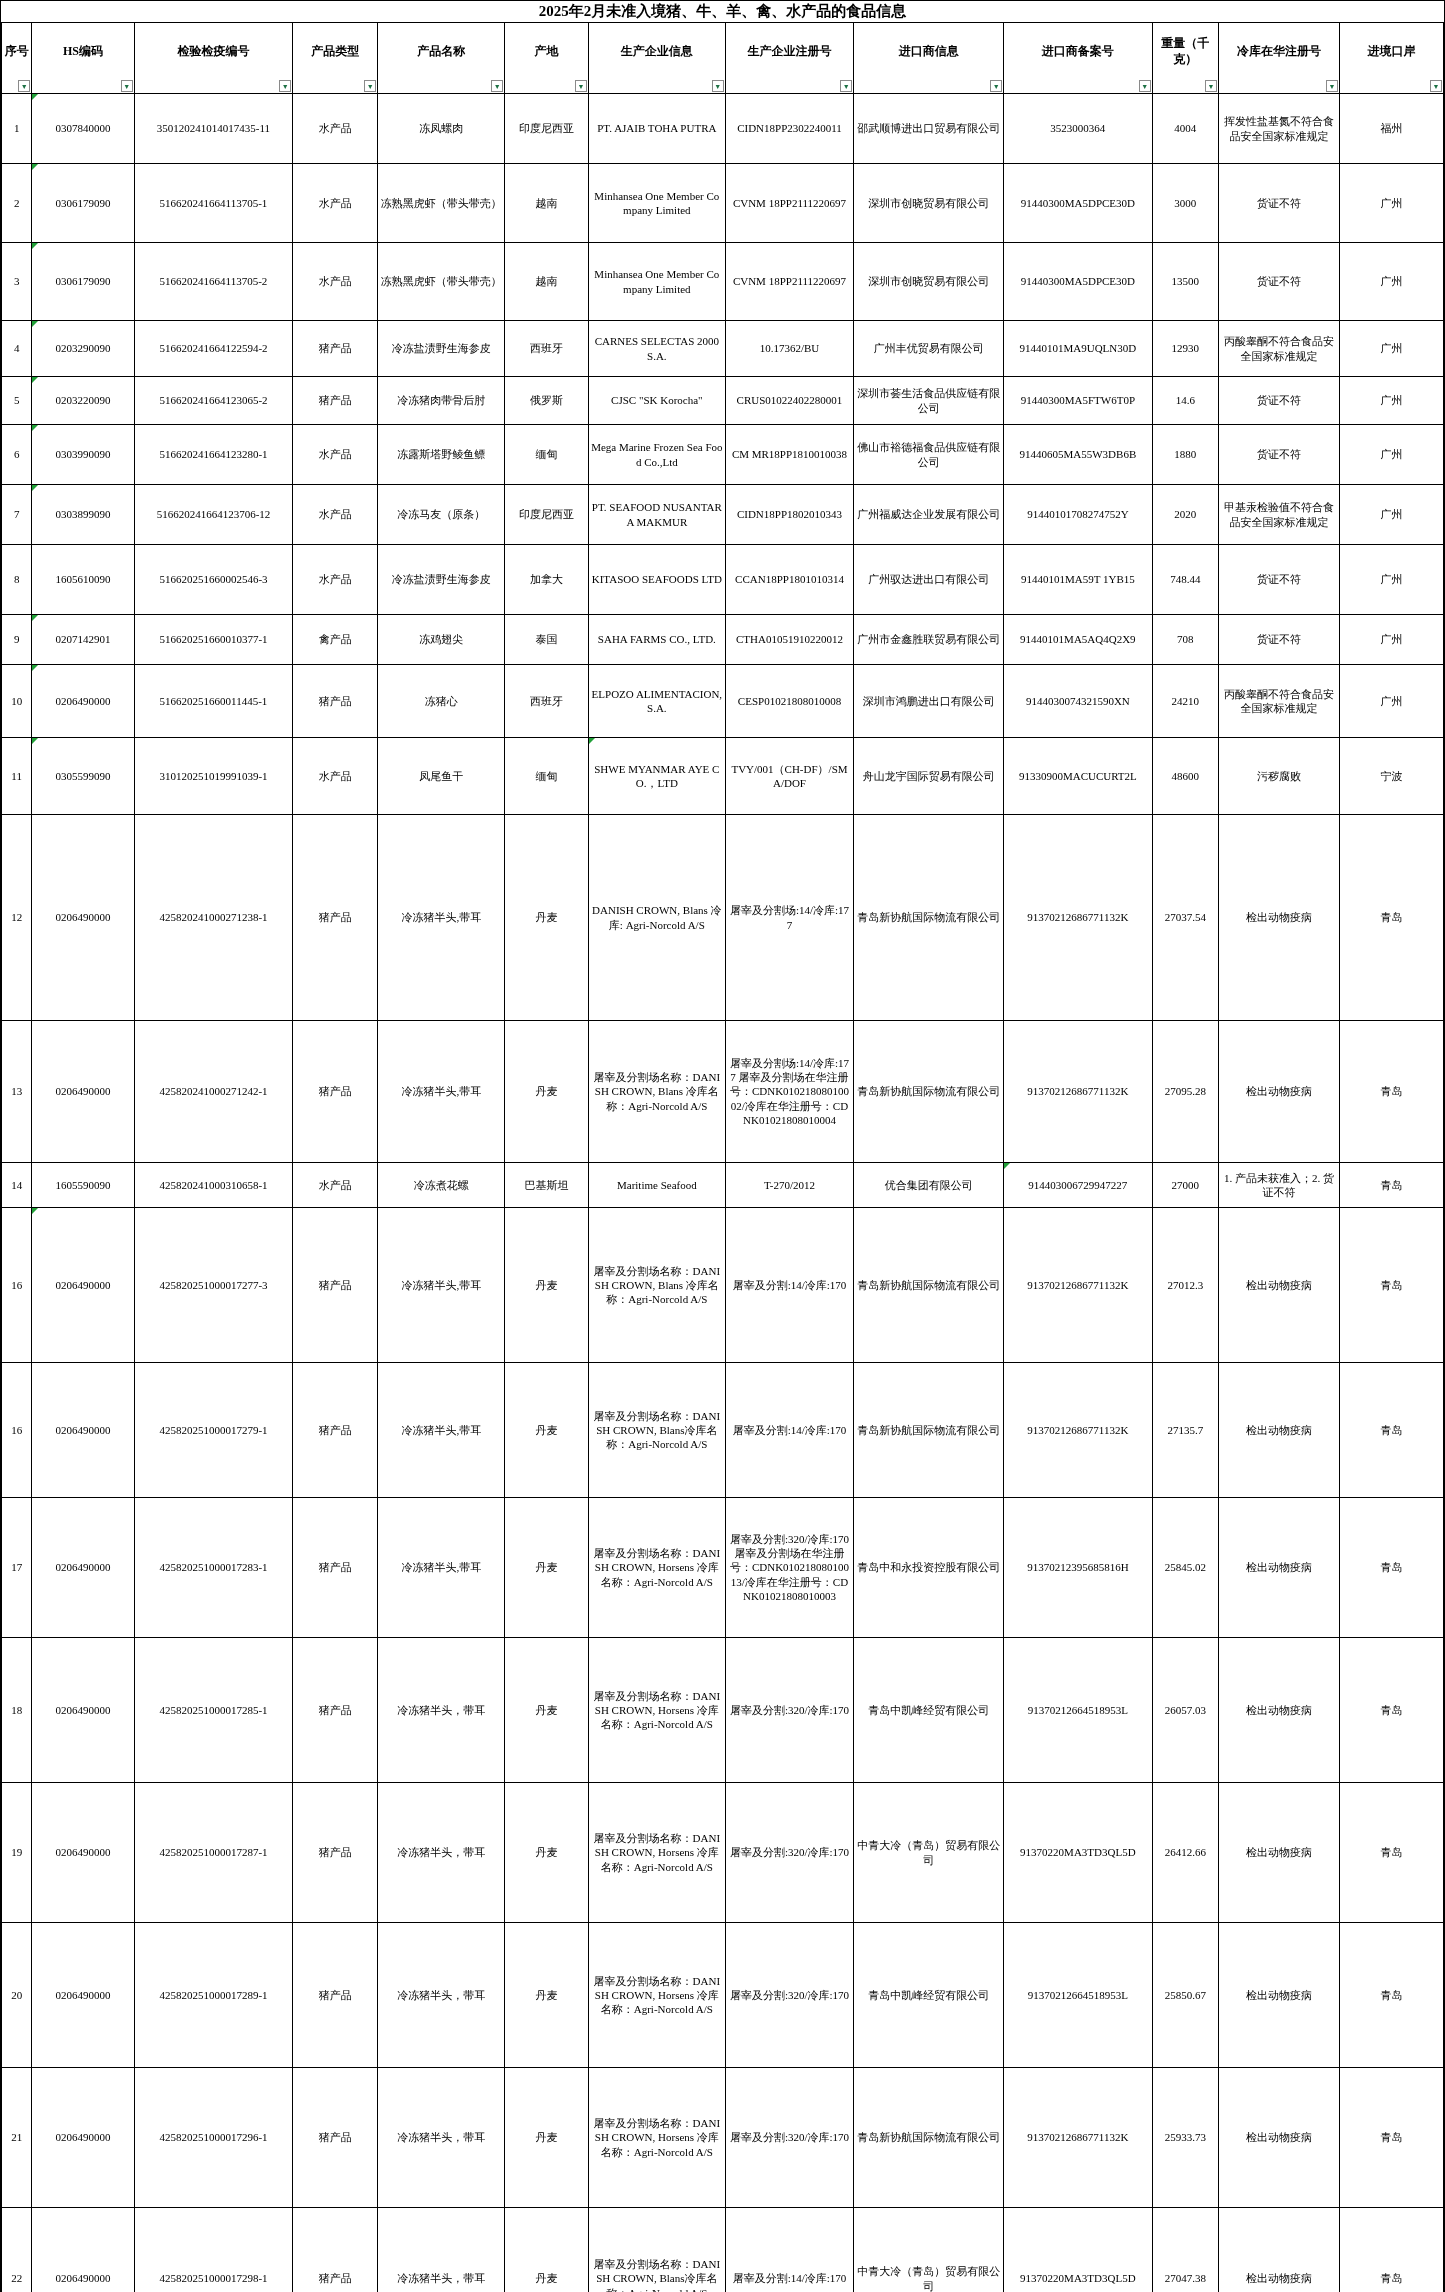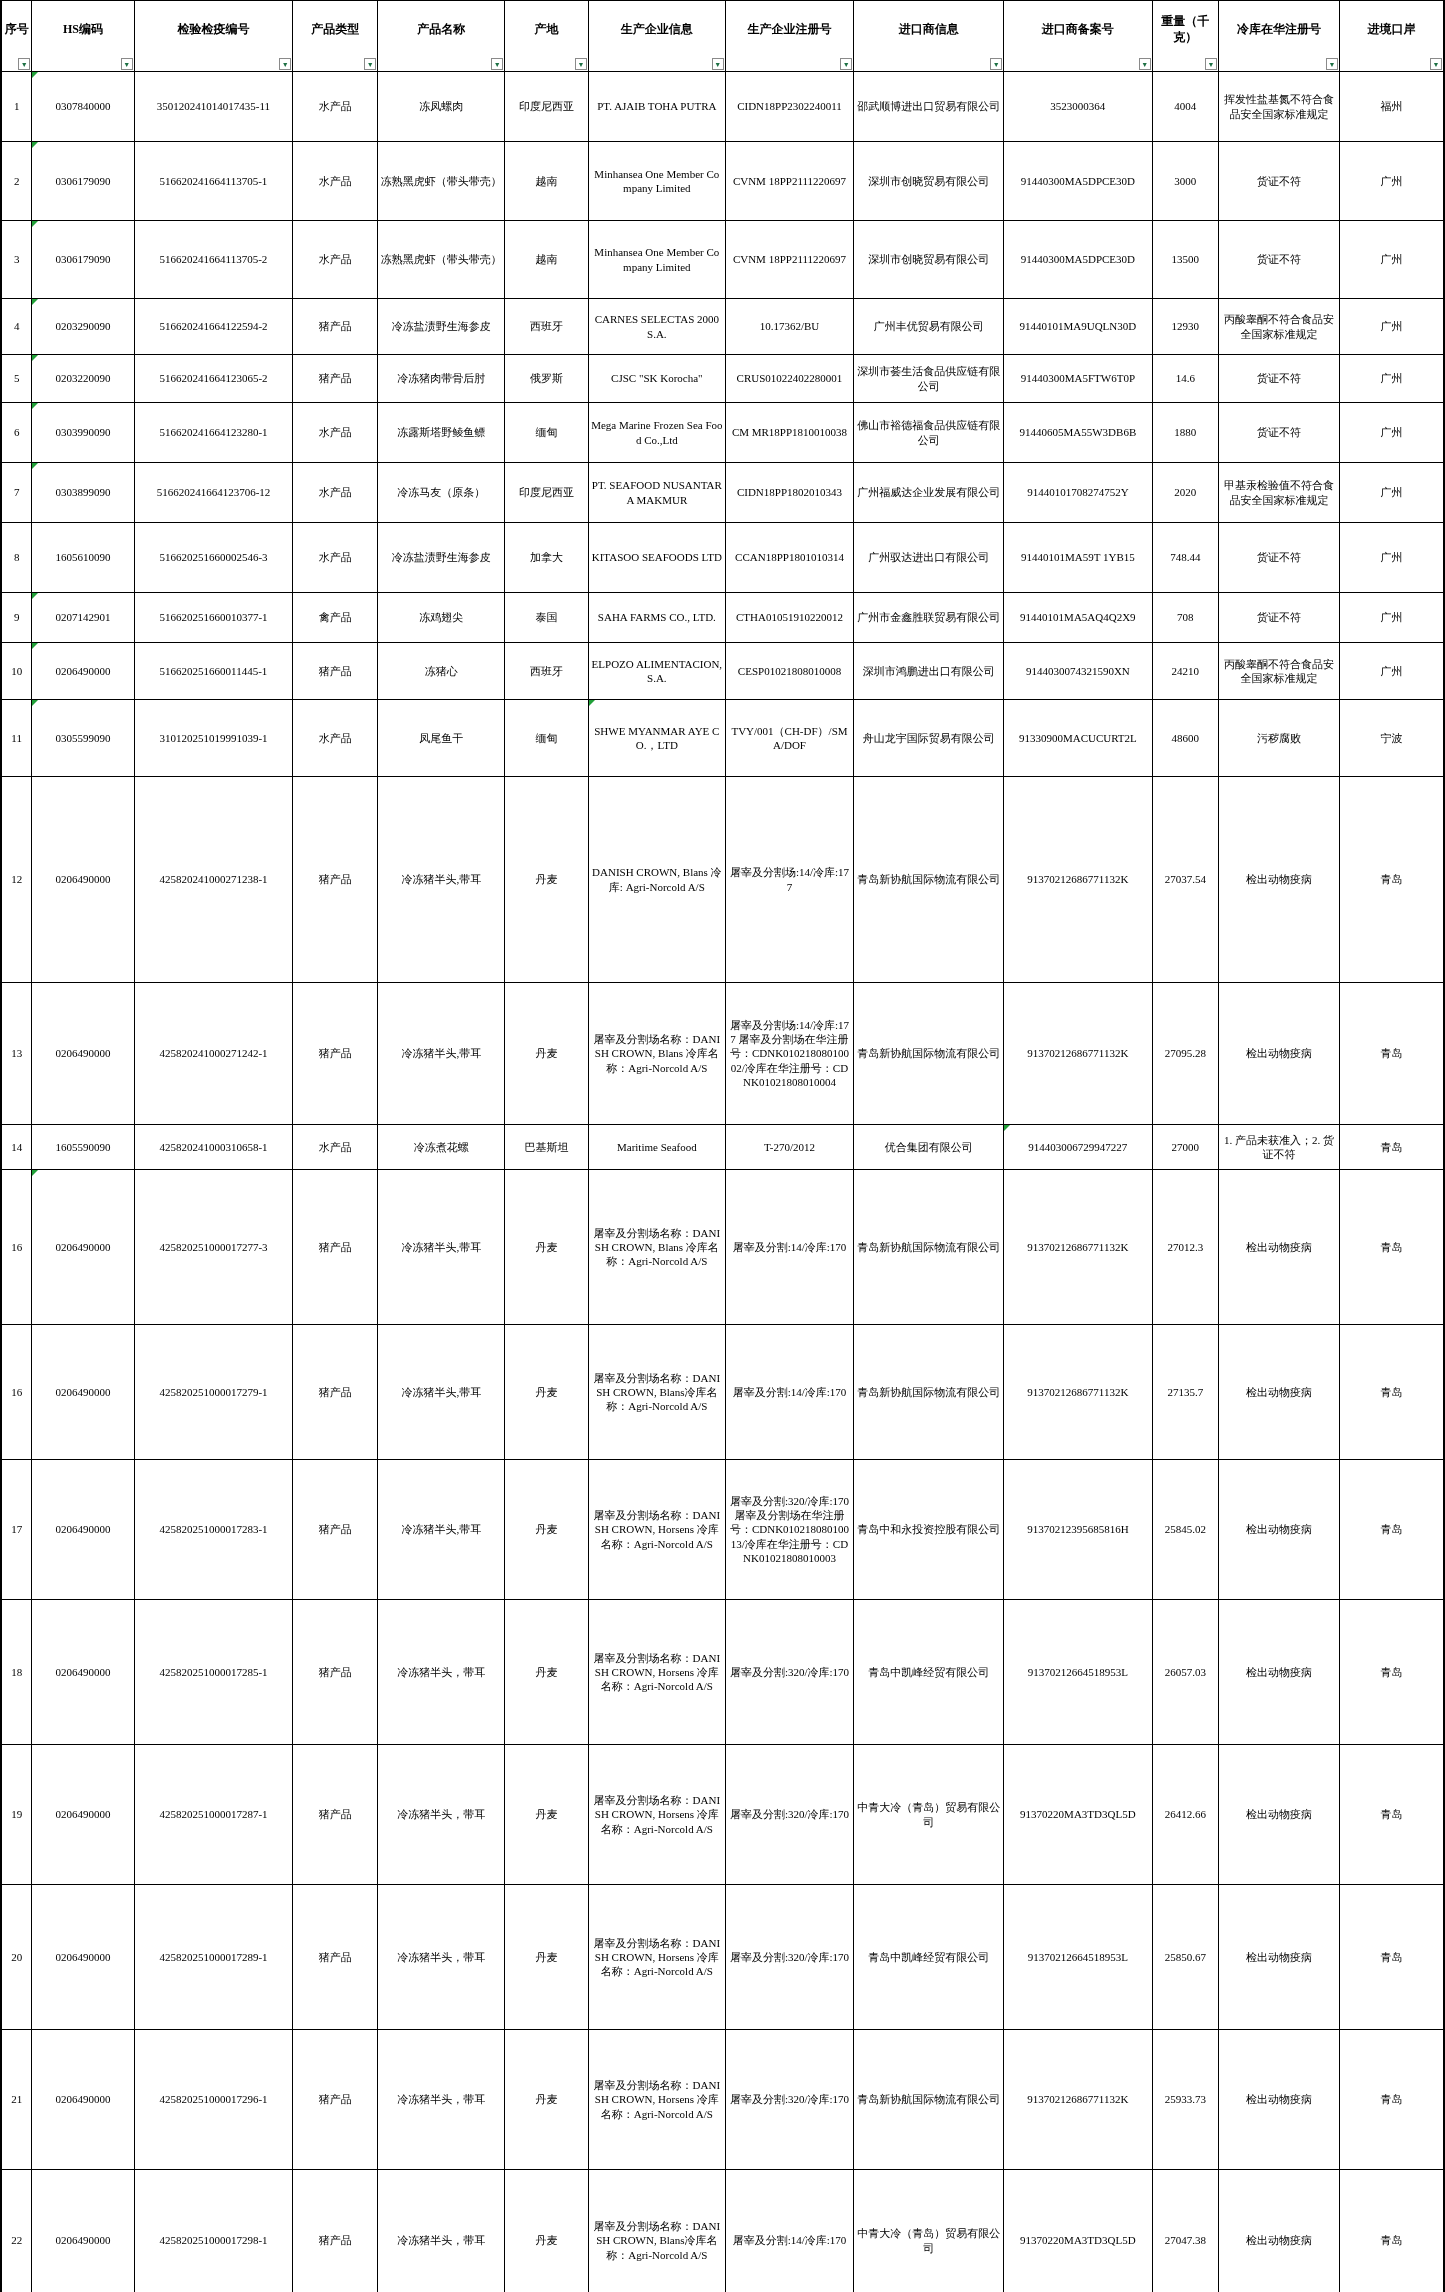--- a/index.html
+++ b/index.html
@@ -17,20 +17,21 @@
           border:1px solid #8a8a8a;background:#fff;display:flex;
           align-items:center;justify-content:center;box-sizing:border-box;}
   .tri{color:#1e7145;font-size:7px;line-height:1;transform:translateY(0.5px);}
   .corner{position:absolute;top:0;left:0;width:0;height:0;display:block;
           border-top:6px solid #21a038;border-right:6px solid transparent;}
 </style>
 </head>
 <body>
 
 <div class="sheet">
+  <div class="title">2025年2月未准入境猪、牛、羊、禽、水产品的食品信息</div>
   <table>
     <colgroup>
         <col style="width: 2.1%;">
         <col style="width: 7.1%;">
         <col style="width: 11%;">
         <col style="width: 5.9%;">
         <col style="width: 8.8%;">
         <col style="width: 5.8%;">
         <col style="width: 9.5%;">
         <col style="width: 8.9%;">
@@ -212,21 +213,21 @@
           <td><span>冻鸡翅尖</span></td>
           <td><span>泰国</span></td>
           <td class="brk"><span>SAHA FARMS CO., LTD.</span></td>
           <td class="brk"><span>CTHA01051910220012</span></td>
           <td><span>广州市金鑫胜联贸易有限公司</span></td>
           <td class="brk"><span>91440101MA5AQ4Q2X9</span></td>
           <td><span>708</span></td>
           <td><span>货证不符</span></td>
           <td><span>广州</span></td>
         </tr>
-        <tr style="height: 57px;">
+        <tr style="height: 73px;">
           <td><span>10</span></td>
           <td><span>0206490000</span><i class="corner"></i></td>
           <td class="brk"><span>516620251660011445-1</span></td>
           <td><span>猪产品</span></td>
           <td><span>冻猪心</span></td>
           <td><span>西班牙</span></td>
           <td class="brk"><span>ELPOZO ALIMENTACION, S.A.</span></td>
           <td class="brk"><span>CESP01021808010008</span></td>
           <td><span>深圳市鸿鹏进出口有限公司</span></td>
           <td class="brk"><span>9144030074321590XN</span></td>

